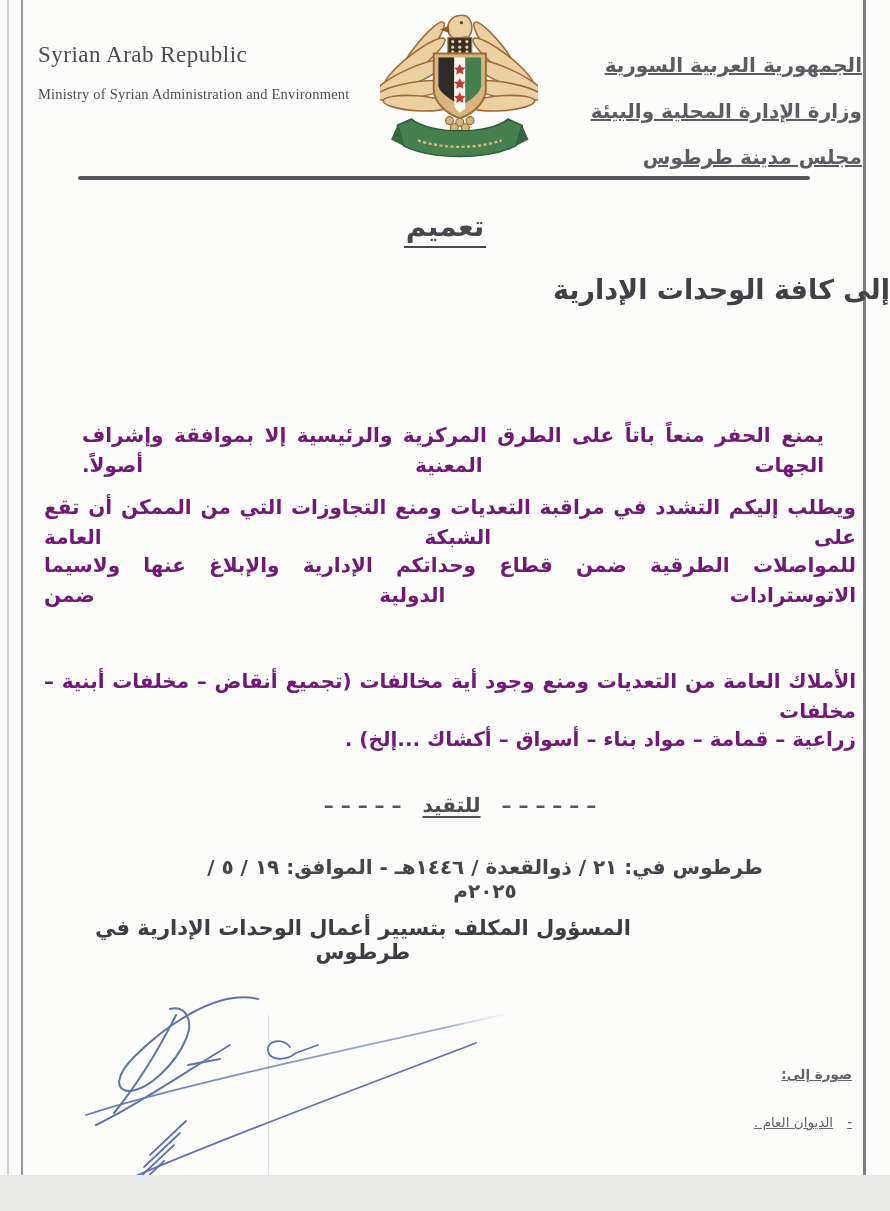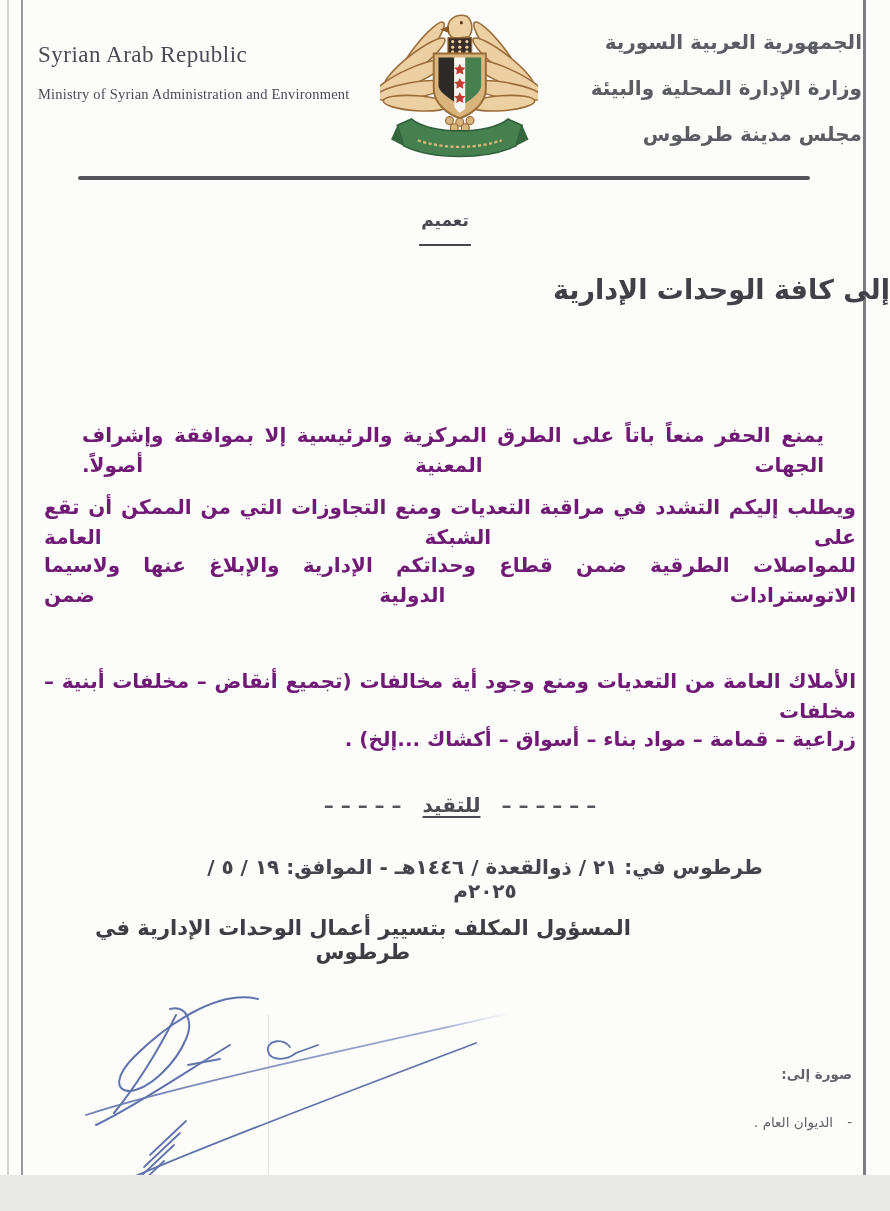--- a/index.html
+++ b/index.html
@@ -15,48 +15,48 @@
   .edge-left{left:21px;top:0;bottom:0;width:2px;background:#97979c;}
   .edge-right{left:863px;top:0;bottom:0;width:2.5px;background:#7d7d82;}
   .edge-bottom{top:1195px;left:23px;width:840px;height:3px;background:#595960;}
   .below-strip{position:absolute;top:1198px;left:0;right:0;bottom:0;background:#ececea;}
   .fold-line{position:absolute;left:268px;top:1015px;width:1px;height:180px;background:#e3e3e7;}
 
   
   .en-head{position:absolute;left:38px;top:42px;font-family:"Liberation Serif","DejaVu Serif",serif;color:#4b4b54;}
   .en-title{font-size:23px;letter-spacing:.5px;}
   .en-sub{font-size:14.5px;margin-top:18px;letter-spacing:.2px;}
-  .ar-head{position:absolute;right:28px;top:19px;text-align:right;direction:rtl;color:#5c5c63;font-weight:bold;font-size:20px;}
+  .ar-head{position:absolute;right:28px;top:42px;text-align:right;direction:rtl;color:#5c5c63;font-weight:bold;font-size:20px;text-decoration:underline;}
   .ar-head div{height:46px;line-height:46px;}
   .emblem{position:absolute;left:380px;top:8px;width:158px;height:162px;}
   .rule{position:absolute;top:176px;left:78px;width:732px;height:4px;background:#55555a;border-radius:2px;}
 
   
   .doc-title{position:absolute;top:210px;left:0;right:0;text-align:center;direction:rtl;}
-  .doc-title span{display:inline-block;font-size:17px;font-weight:bold;color:#47474d;border-bottom:2.5px solid #47474d;padding:0 2px 14px 2px;}
+  .doc-title span{display:inline-block;font-size:28px;font-weight:bold;color:#47474d;border-bottom:2.5px solid #47474d;padding:0 2px 3px 2px;}
   .addressee{position:absolute;top:274px;left:0;right:0;direction:rtl;font-size:27px;font-weight:bold;color:#404046;}
 
   
   .body-text{direction:rtl;font-weight:bold;color:#701a75;font-size:20px;}
   .para1{position:absolute;top:420px;left:82px;width:742px;text-align:justify;text-align-last:justify;line-height:30px;}
   .p2line{position:absolute;left:44px;width:812px;text-align:justify;text-align-last:justify;line-height:30px;}
   .p2-0{top:492px;} .p2-1{top:550px;} .p2-2{top:608px;} .p2-3{top:666px;}
   .p2-4{top:724px;text-align:right;text-align-last:right;}
   .compliance{position:absolute;top:793px;left:30px;right:0;direction:rtl;text-align:center;font-weight:bold;color:#4a4a50;font-size:20px;}
   .compliance .dash{letter-spacing:1px;color:#55555b;}
   .compliance .word{text-decoration:underline;text-underline-offset:4px;margin:0 14px;}
 
   .date-line{position:absolute;top:855px;left:180px;width:610px;direction:rtl;text-align:center;font-weight:bold;font-size:20px;color:#44444a;}
 
   .signer{position:absolute;top:916px;left:68px;width:590px;direction:rtl;text-align:center;font-weight:bold;color:#3d3d43;}
   .signer-title{font-size:21px;}
   .signer-name{font-size:22px;margin-top:18px;}
   .signature-svg{position:absolute;left:58px;top:985px;width:470px;height:215px;}
 
-  .copy-block{position:absolute;top:1066px;right:38px;direction:rtl;text-align:right;color:#63636a;font-size:13.5px;}
+  .copy-block{position:absolute;top:1066px;right:38px;direction:rtl;text-align:right;color:#63636a;font-size:13.5px;text-decoration:underline;}
   .copy-label{font-weight:bold;}
   .copy-item{margin-top:32px;display:flex;direction:rtl;gap:14px;}
 </style>
 </head>
 <body>
 
 <div class="paper">
 
   <div class="edge edge-left-outer"></div>
   <div class="edge edge-left"></div>

